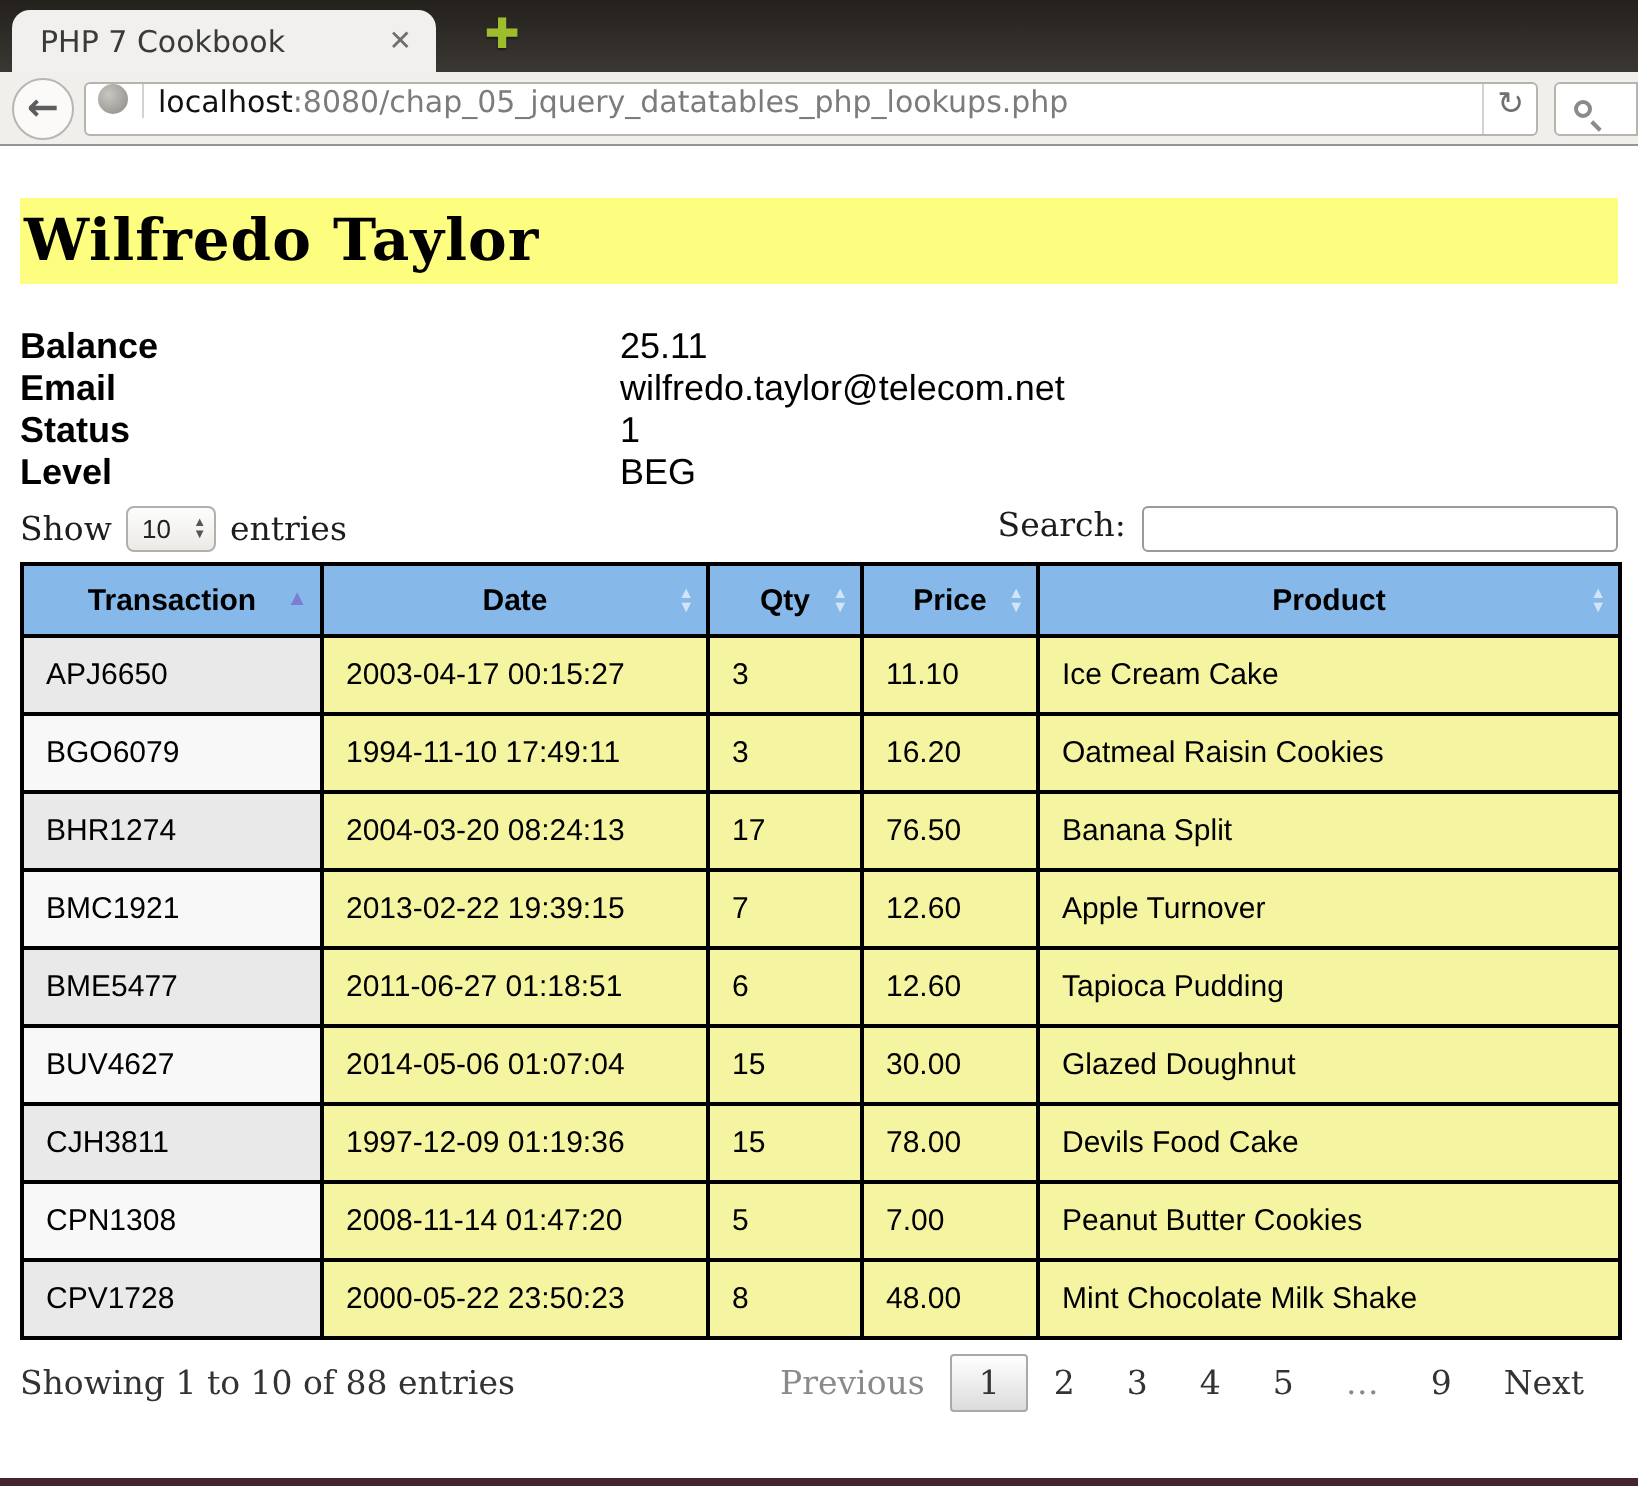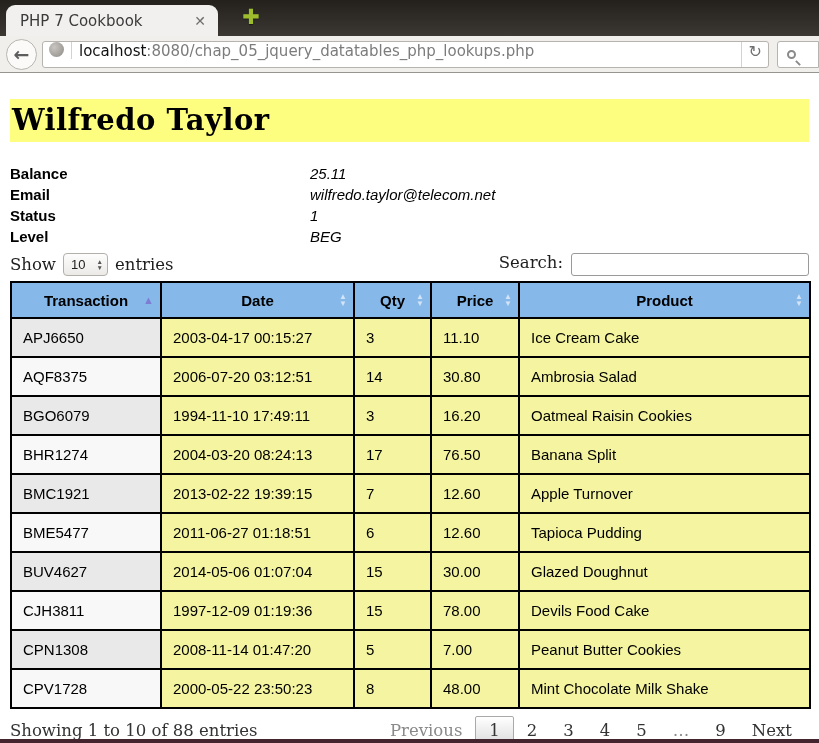--- a/index.html
+++ b/index.html
@@ -45,24 +45,24 @@
   .mag::after { content:""; position:absolute; width:2px; height:6px; background:#8a8a8a;
                 left:8px; top:8px; transform:rotate(-45deg); }
 
   
   .content { background:#fff; height:666px; padding:0 10px; overflow:hidden; }
 
   h1.page-title { margin-top:26px; background:#fdfd80; font-family:"DejaVu Serif", serif;
                   font-weight:bold; font-size:29px; color:#000; padding:4px 2px 5px 2px;
                   letter-spacing:0.5px; }
 
-  .details { margin-top:21px; font-family:"Liberation Sans", sans-serif; font-size:15px; }
+  .details { margin-top:21px; font-family:"Liberation Sans", sans-serif; font-size:18px; }
   .detail-row { display:flex; line-height:21px; }
   .detail-label { width:300px; font-weight:bold; color:#000; }
-  .detail-value { color:#000;font-style:italic; }
+  .detail-value { color:#000; }
 
   .dt-controls { margin-top:4px; display:flex; align-items:center; height:27px;
                  font-size:16.5px; color:#1d1d1d; }
   .length-wrap { display:flex; align-items:center; gap:7px; }
   .length-select { width:45px; height:23px; border:1px solid #b3b0ab; border-radius:4px;
                    background:linear-gradient(#fdfdfd,#eceae7); display:flex; align-items:center;
                    font-family:"Liberation Sans", sans-serif; font-size:13px; color:#222;
                    padding:0 4px 0 7px; }
   .length-select .val { flex:1; }
   .spin { display:flex; flex-direction:column; align-items:center; color:#555;
@@ -210,27 +210,20 @@
       </thead>
       <tbody>
         <tr>
           <td class="col-sorted">APJ6650</td>
           <td class="col-data">2003-04-17 00:15:27</td>
           <td class="col-data">3</td>
           <td class="col-data">11.10</td>
           <td class="col-data">Ice Cream Cake</td>
         </tr>
         <tr>
-          <td class="col-sorted">AQF8375</td>
-          <td class="col-data">2006-07-20 03:12:51</td>
-          <td class="col-data">14</td>
-          <td class="col-data">30.80</td>
-          <td class="col-data">Ambrosia Salad</td>
-        </tr>
-        <tr>
           <td class="col-sorted">BGO6079</td>
           <td class="col-data">1994-11-10 17:49:11</td>
           <td class="col-data">3</td>
           <td class="col-data">16.20</td>
           <td class="col-data">Oatmeal Raisin Cookies</td>
         </tr>
         <tr>
           <td class="col-sorted">BHR1274</td>
           <td class="col-data">2004-03-20 08:24:13</td>
           <td class="col-data">17</td>

